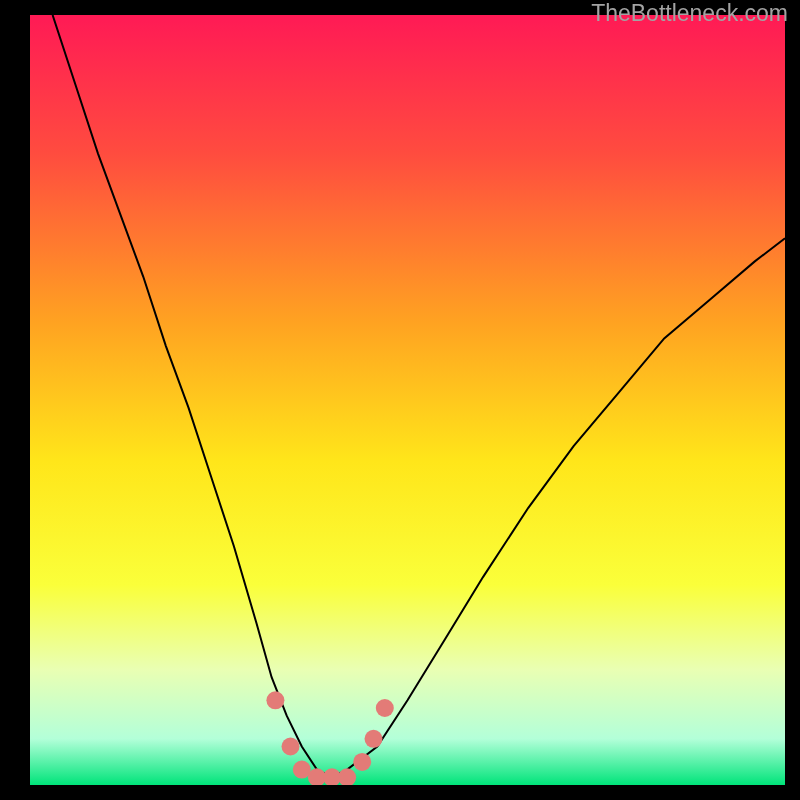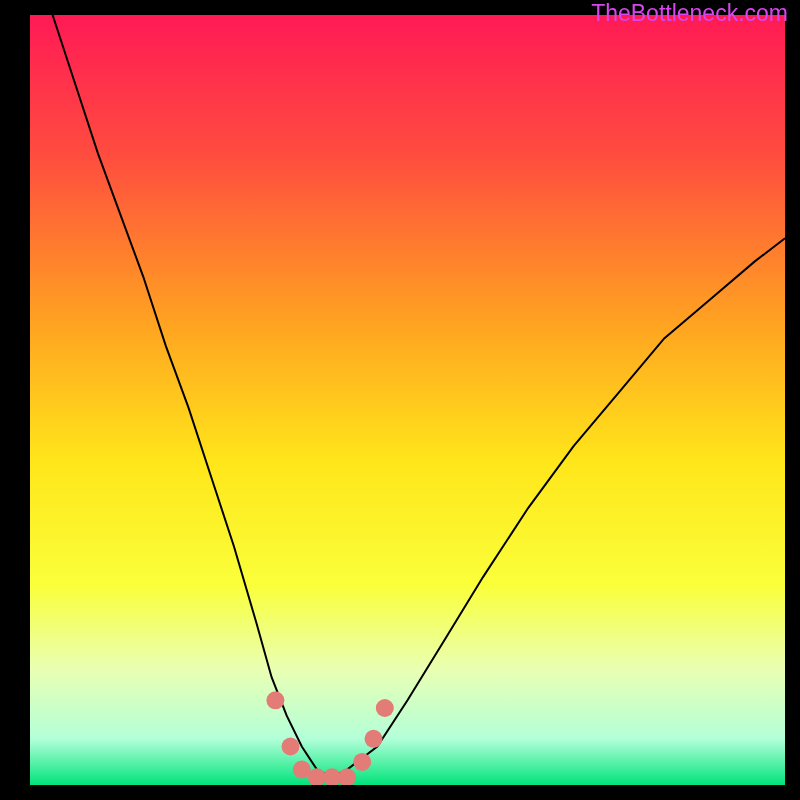--- a/index.html
+++ b/index.html
@@ -23,21 +23,21 @@
     position: absolute;
     left: 0;
     top: 0;
     width: 755px;
     height: 770px;
   }
   .watermark {
     position: absolute;
     top: 0px;
     right: 12px;
-    color: #d946ef;
+    color: #a3a3a3;
     font-size: 23px;
     letter-spacing: 0px;
     font-weight: 400;
     z-index: 50;
     font-family: Arial, sans-serif;
   }
   svg {
     display: block;
   }
 </style>

